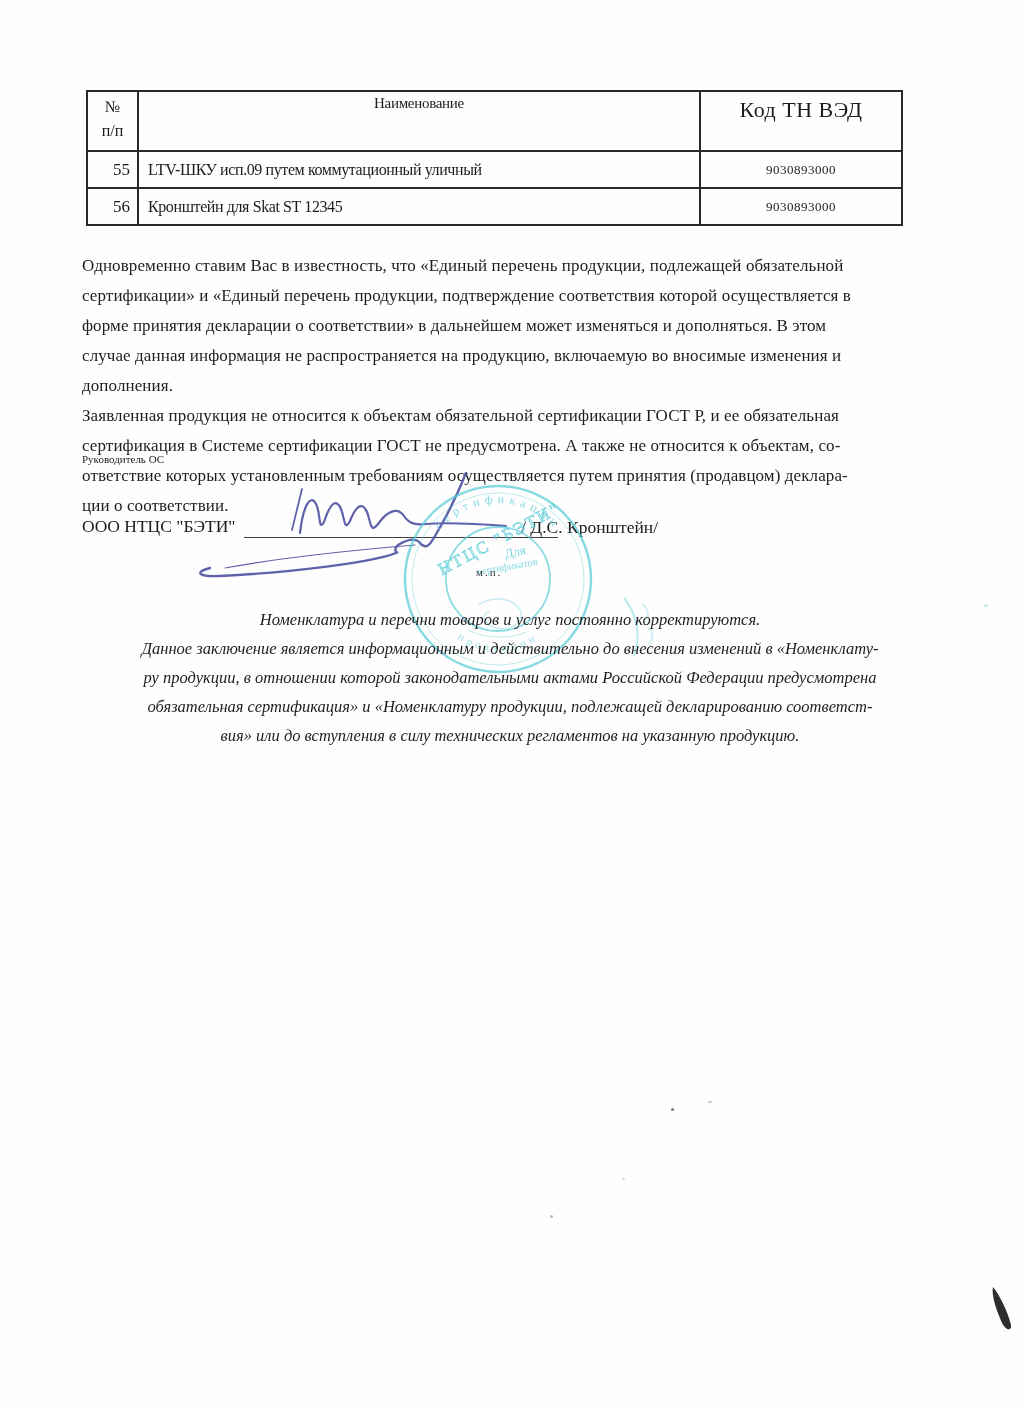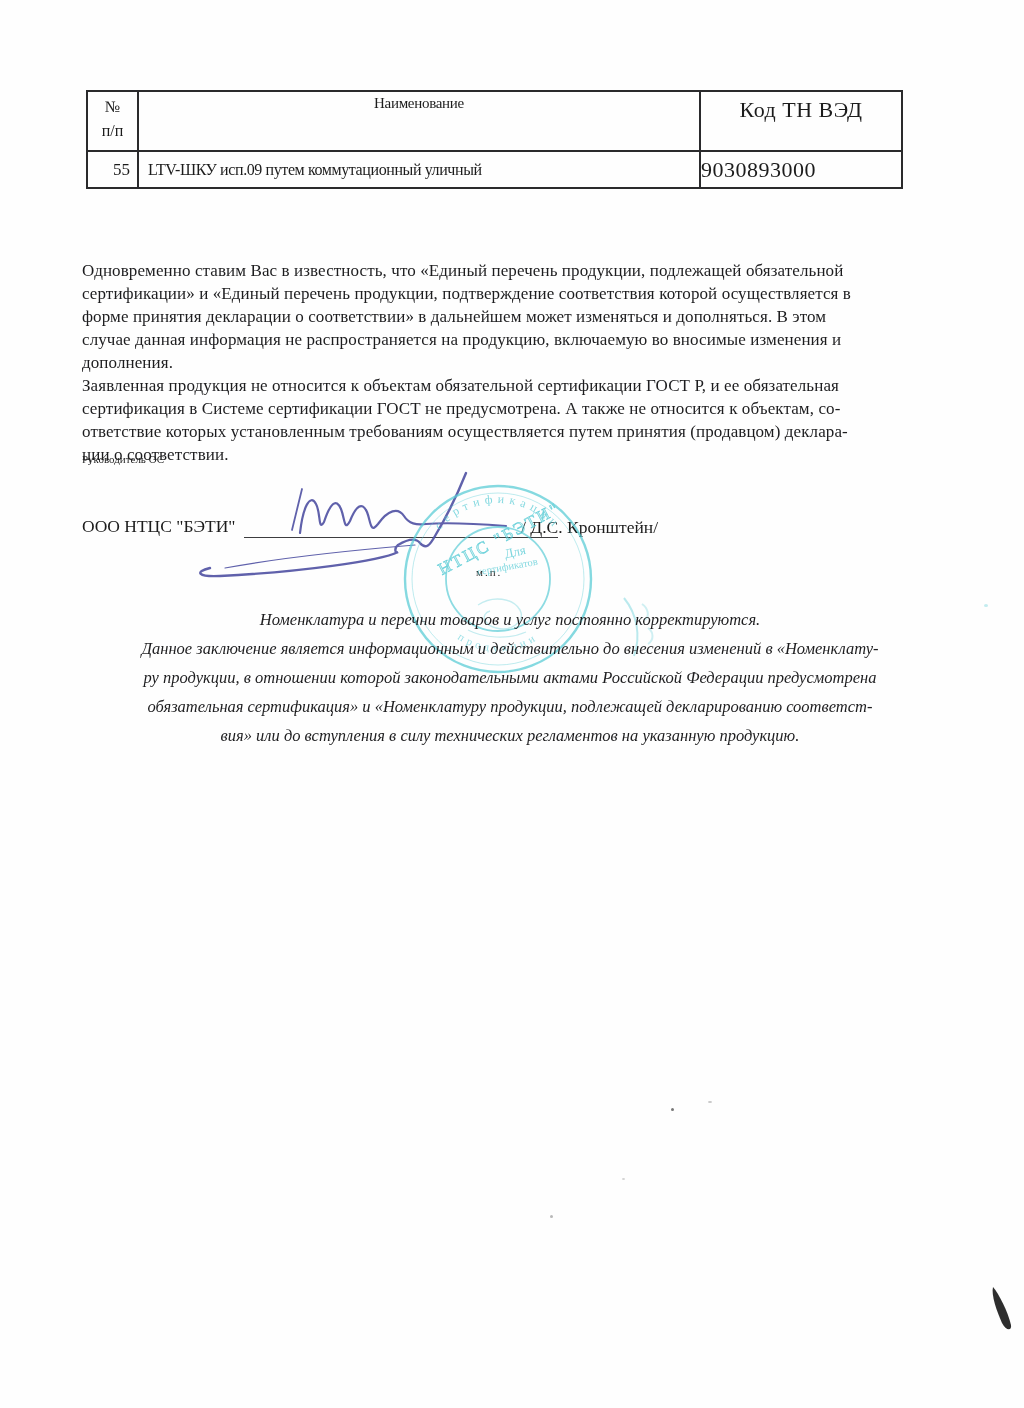--- a/index.html
+++ b/index.html
@@ -19,26 +19,26 @@
   .doc-table col.c2 { width:562px; }
   .doc-table col.c3 { width:202px; }
   .doc-table th, .doc-table td { border:2px solid #2a2a2c; }
   .doc-table thead th { height:60px; vertical-align:top; padding-top:3px; font-weight:normal; }
   .th-num { font-size:16px; line-height:24px; white-space:pre-line; text-align:center; }
   .th-name { font-size:15px; text-align:center; letter-spacing:-0.3px; }
   .th-code { font-size:22px; text-align:center; padding-top:5px !important; letter-spacing:0.5px; }
   .doc-table tbody tr { height:37px;border-radius:17px; }
   .td-num  { text-align:right; padding-right:7px; font-size:17px; }
   .td-name { padding-left:9px; font-size:16px; letter-spacing:-0.4px; }
-  .td-code { font-size:22px; letter-spacing:0.5px; }
+  .td-code { text-align:center; font-size:13px; letter-spacing:0.5px; }
 
   
   .body-text {
-    position:absolute; left:82px; top:259px; width:890px;
-    font-size:17px; line-height:23px; white-space:pre-line;
+    position:absolute; left:82px; top:251px; width:890px;
+    font-size:17px; line-height:30px; white-space:pre-line;
     color:#1d1d1f; letter-spacing:0.1px;
   }
 
   
   .sig-role { position:absolute; left:82px; top:453px; font-size:11px; }
   .sig-org  { position:absolute; left:82px; top:516px; font-size:17.5px; }
   .sig-line { position:absolute; left:244px; top:537px; width:314px; height:0;
               border-top:1.5px solid #3d3d3f; }
   .sig-name { position:absolute; left:521px; top:517px; font-size:17.5px; }
   .sig-mp   { position:absolute; left:476px; top:566px; font-size:11px; letter-spacing:2px; }
@@ -82,20 +82,25 @@
         <th class="th-num">№
 п/п</th>
         <th class="th-name">Наименование</th>
         <th class="th-code">Код ТН ВЭД</th>
       </tr>
     </thead>
     <tbody>
       <tr>
         <td class="td-num">55</td>
         <td class="td-name">LTV-ШКУ исп.09 путем коммутационный уличный</td>
+        <td class="td-code">9030893000</td>
+      </tr>
+      <tr>
+        <td class="td-num">56</td>
+        <td class="td-name">Кронштейн для Skat ST 12345</td>
         <td class="td-code">9030893000</td>
       </tr>
     </tbody>
   </table>
 
   <div class="body-text"><span>Одновременно ставим Вас в известность, что «Единый перечень продукции, подлежащей обязательной
 сертификации» и «Единый перечень продукции, подтверждение соответствия которой осуществляется в
 форме принятия декларации о соответствии» в дальнейшем может изменяться и дополняться. В этом
 случае данная информация не распространяется на продукцию, включаемую во вносимые изменения и
 дополнения.</span>

